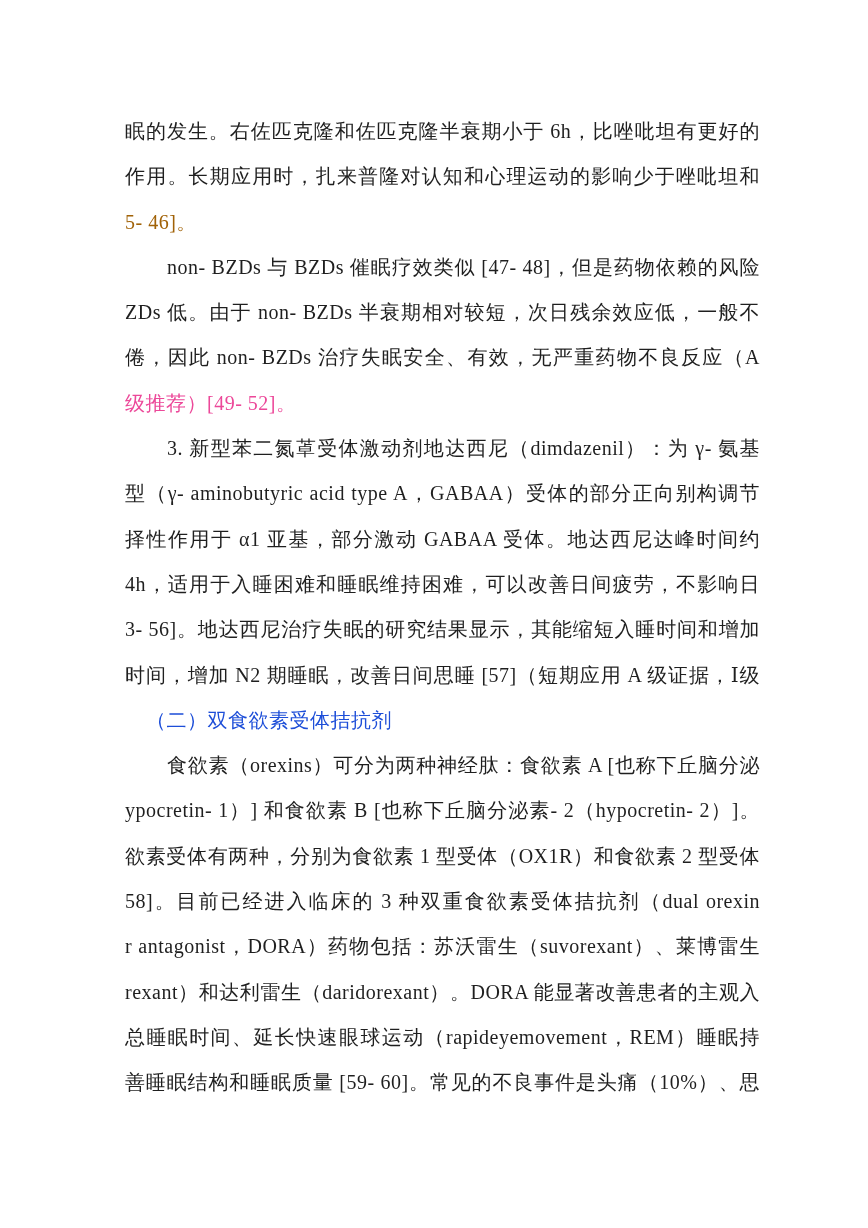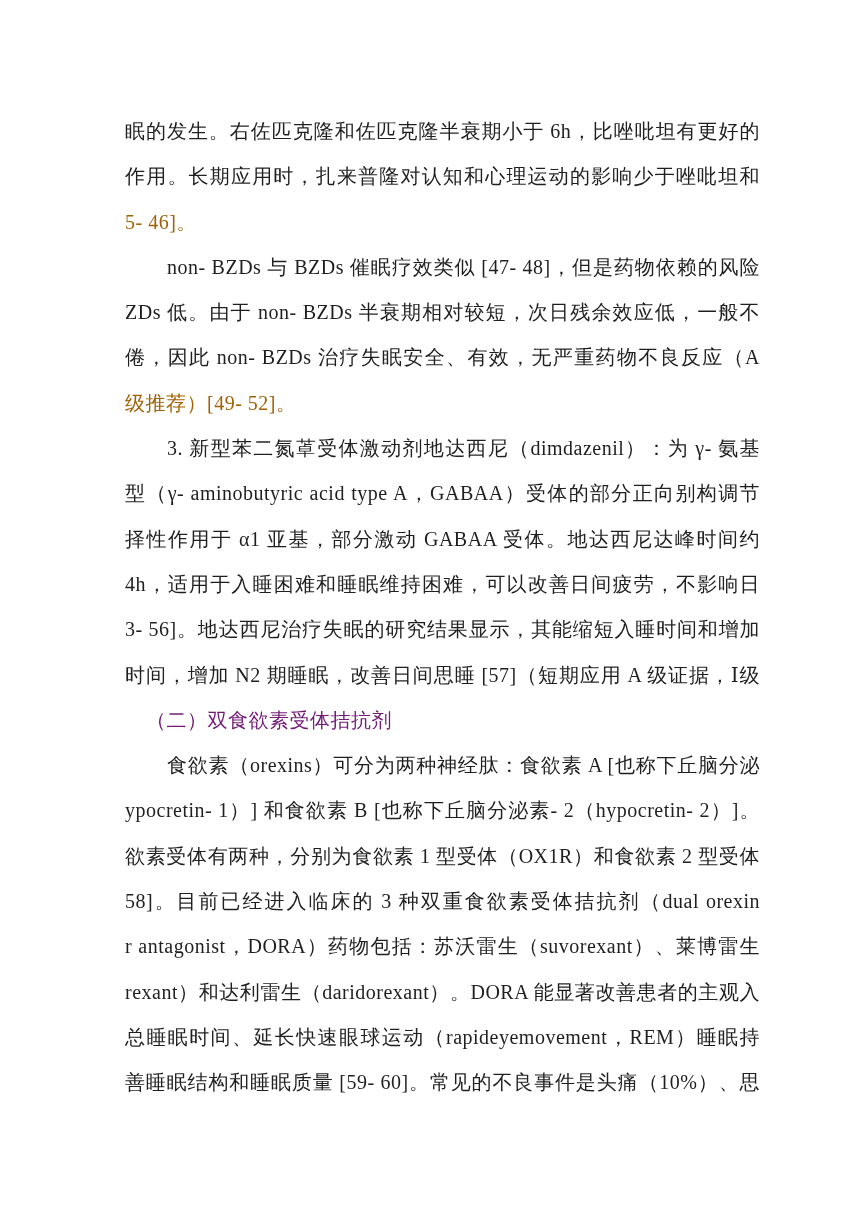--- a/index.html
+++ b/index.html
@@ -45,28 +45,28 @@
 
 <div class="page">
   <div class="text-block">
 
   <div class="line justify" style="color: rgb(31, 31, 31);">眠的发生。右佐匹克隆和佐匹克隆半衰期小于 6h，比唑吡坦有更好的睡眠维持</div>
       <div class="line justify" style="color: rgb(31, 31, 31);">作用。长期应用时，扎来普隆对认知和心理运动的影响少于唑吡坦和佐匹克隆 [4</div>
       <div class="line" style="color: #a16207;">5- 46]。</div>
       <div class="line justify" style="text-indent: 42px; color: rgb(31, 31, 31);">non- BZDs 与 BZDs 催眠疗效类似 [47- 48]，但是药物依赖的风险较传统 B</div>
       <div class="line justify" style="color: rgb(31, 31, 31);">ZDs 低。由于 non- BZDs 半衰期相对较短，次日残余效应低，一般不产生日间困</div>
       <div class="line justify" style="color: rgb(31, 31, 31);">倦，因此 non- BZDs 治疗失眠安全、有效，无严重药物不良反应（A 级证据，Ⅰ</div>
-      <div class="line" style="color: #a16207;">级推荐）[49- 52]。</div>
+      <div class="line" style="color: #ec4899;">级推荐）[49- 52]。</div>
       <div class="line justify" style="text-indent: 42px; color: rgb(31, 31, 31);">3. 新型苯二氮䓬受体激动剂地达西尼（dimdazenil）：为 γ- 氨基丁酸 A</div>
       <div class="line justify" style="color: rgb(31, 31, 31);">型（γ- aminobutyric acid type A，GABAA）受体的部分正向别构调节剂，选</div>
       <div class="line justify" style="color: rgb(31, 31, 31);">择性作用于 α1 亚基，部分激动 GABAA 受体。地达西尼达峰时间约 1h，半衰期约</div>
       <div class="line justify" style="color: rgb(31, 31, 31);">4h，适用于入睡困难和睡眠维持困难，可以改善日间疲劳，不影响日间功能 [5</div>
       <div class="line justify" style="color: rgb(31, 31, 31);">3- 56]。地达西尼治疗失眠的研究结果显示，其能缩短入睡时间和增加总睡眠</div>
       <div class="line justify" style="color: rgb(31, 31, 31);">时间，增加 N2 期睡眠，改善日间思睡 [57]（短期应用 A 级证据，Ⅰ级推荐）。</div>
-      <div class="line" style="text-indent: 21px; color: #701a75;">（二）双食欲素受体拮抗剂</div>
+      <div class="line" style="text-indent: 21px; color: #1d4ed8;">（二）双食欲素受体拮抗剂</div>
       <div class="line justify" style="text-indent: 42px; color: rgb(31, 31, 31);">食欲素（orexins）可分为两种神经肽：食欲素 A [也称下丘脑分泌素- 1（h</div>
       <div class="line justify" style="color: rgb(31, 31, 31);">ypocretin- 1）] 和食欲素 B [也称下丘脑分泌素- 2（hypocretin- 2）]。食</div>
       <div class="line justify" style="color: rgb(31, 31, 31);">欲素受体有两种，分别为食欲素 1 型受体（OX1R）和食欲素 2 型受体（OX2R）[8，</div>
       <div class="line justify" style="color: rgb(31, 31, 31);">58]。目前已经进入临床的 3 种双重食欲素受体拮抗剂（dual orexin recepto</div>
       <div class="line justify" style="color: rgb(31, 31, 31);">r antagonist，DORA）药物包括：苏沃雷生（suvorexant）、莱博雷生（lembo</div>
       <div class="line justify" style="color: rgb(31, 31, 31);">rexant）和达利雷生（daridorexant）。DORA 能显著改善患者的主观入睡时间、</div>
       <div class="line justify" style="color: rgb(31, 31, 31);">总睡眠时间、延长快速眼球运动（rapideyemovement，REM）睡眠持续时间，改</div>
       <div class="line justify" style="color: rgb(31, 31, 31);">善睡眠结构和睡眠质量 [59- 60]。常见的不良事件是头痛（10%）、思睡（7%）</div>
     </div>
 </div>

